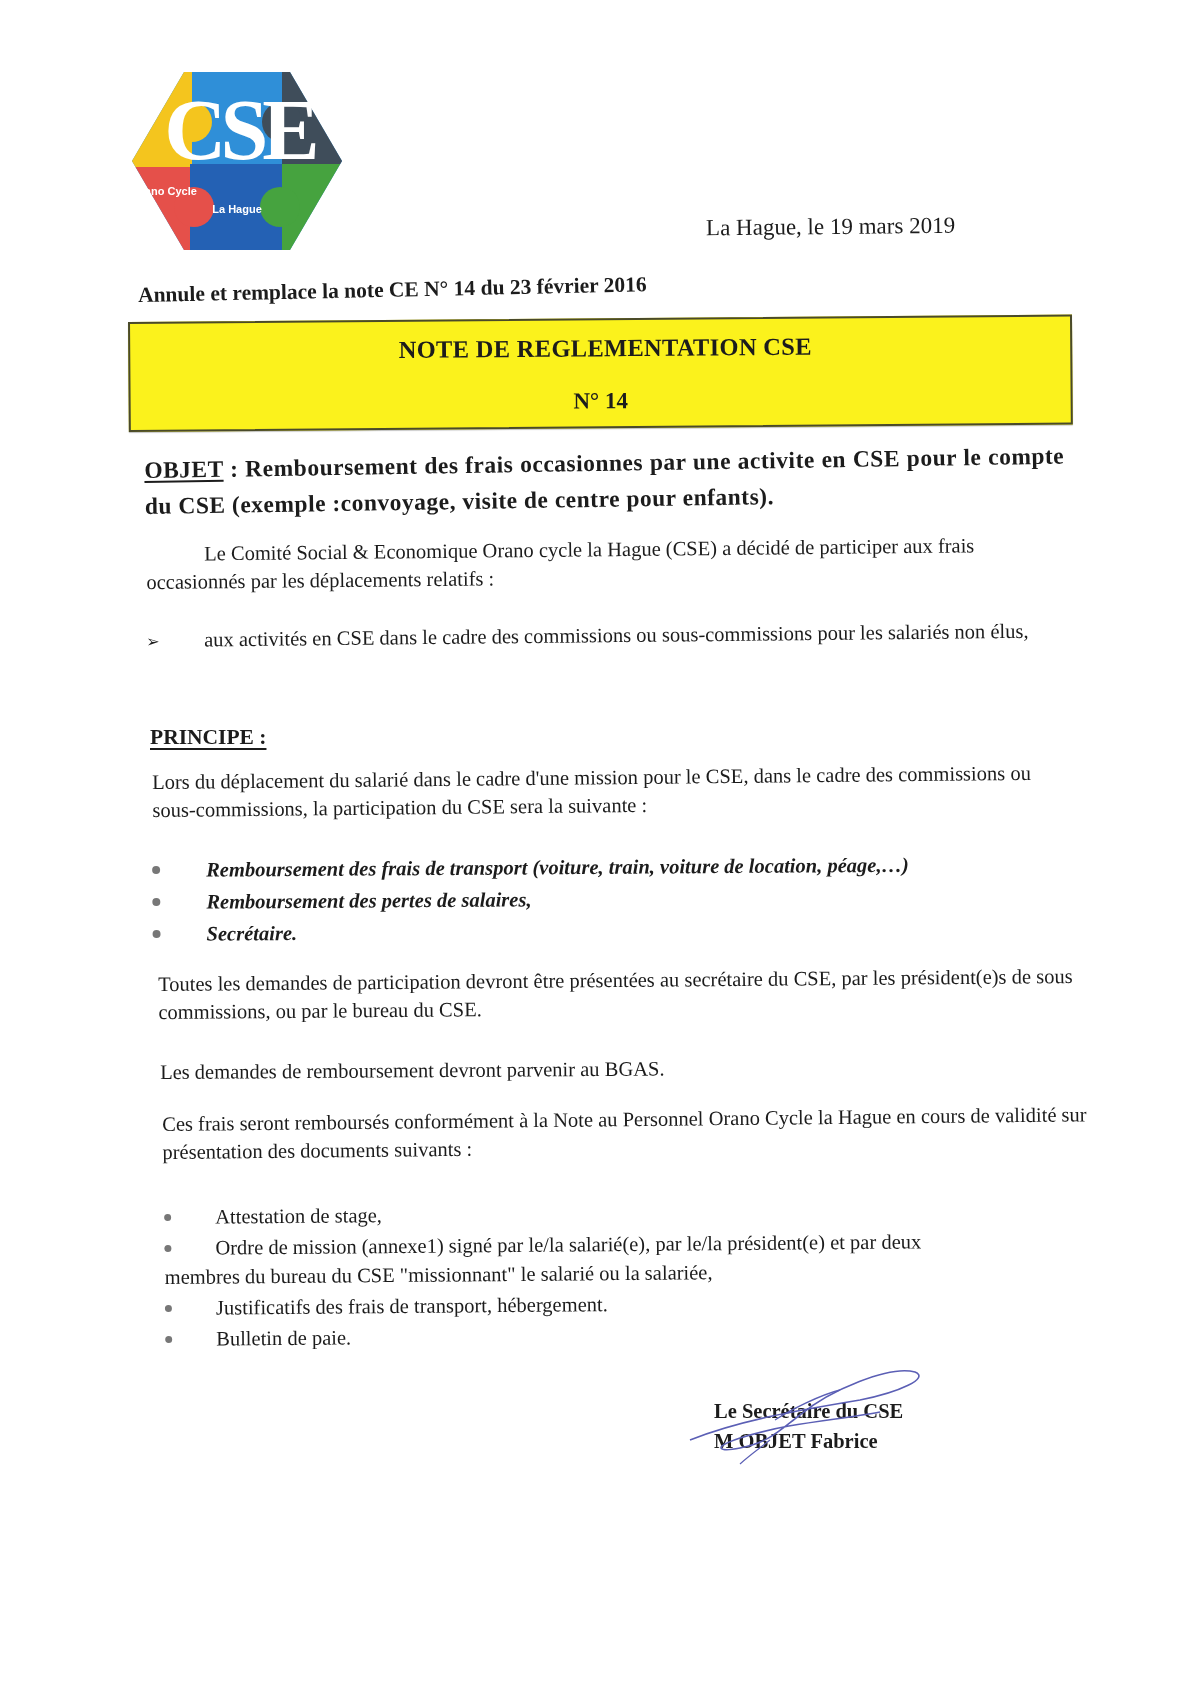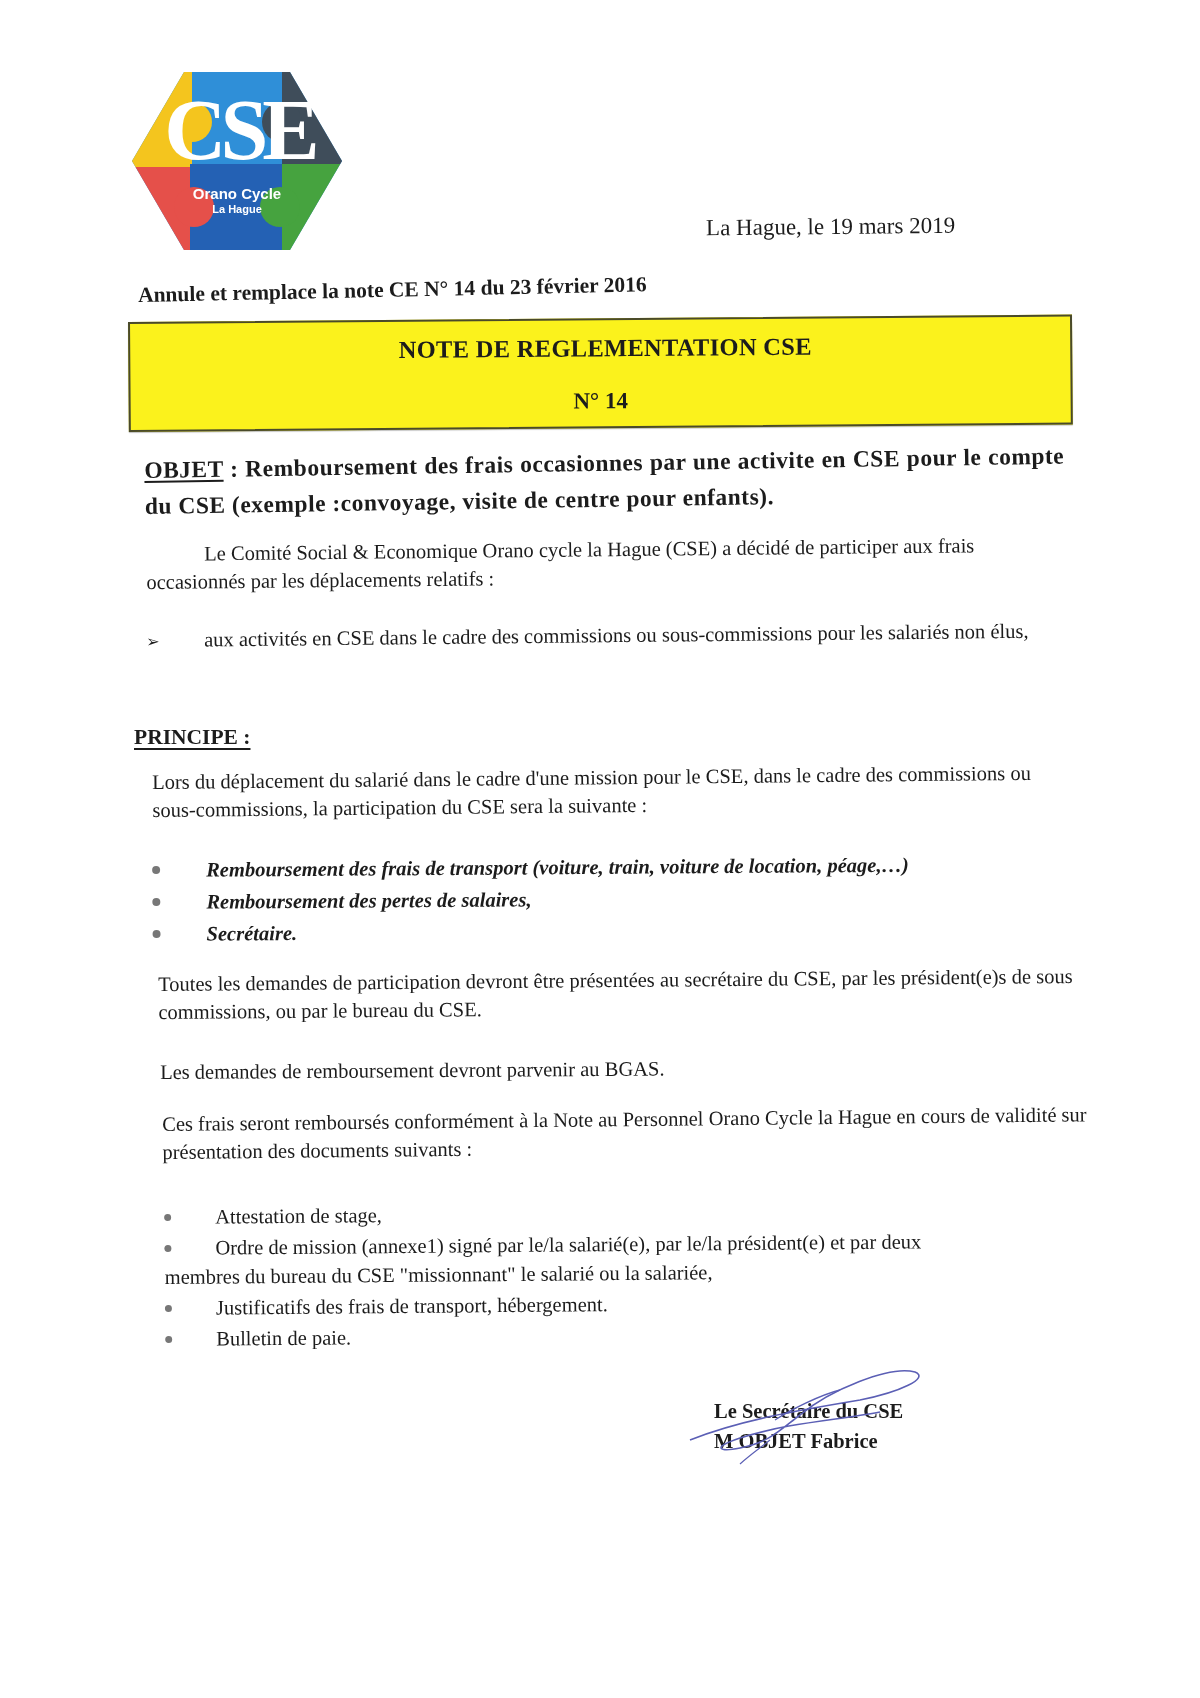--- a/index.html
+++ b/index.html
@@ -29,21 +29,21 @@
   .objet { left: 144px; top: 452px; width: 920px; font-size: 23.5px; font-weight: bold; line-height: 36px; letter-spacing: 0.5px; text-align: justify; transform: rotate(-0.9deg); transform-origin: left top; }
   .objet .lbl { text-decoration: underline; text-underline-offset: 3px; }
 
   .p { font-size: 20.5px; line-height: 28px; }
   .intro { left: 146px; top: 540px; width: 922px; transform: rotate(-0.6deg); transform-origin: left top; }
   .intro .ind { display: inline-block; width: 58px; }
 
   .arrow-item { left: 146px; top: 626px; width: 920px; transform: rotate(-0.6deg); transform-origin: left top; }
   .arrow-item .arr { display: inline-block; width: 58px; font-size: 16px; }
 
-  .principe { left: 134px; top: 725px; font-size: 21.5px; font-weight: bold; text-decoration: underline; text-underline-offset: 4px; }
+  .principe { left: 150px; top: 725px; font-size: 21.5px; font-weight: bold; text-decoration: underline; text-underline-offset: 4px; }
 
   .lors { left: 152px; top: 768px; width: 920px; transform: rotate(-0.6deg); transform-origin: left top; }
 
   .ilist { left: 152px; top: 854px; width: 920px; transform: rotate(-0.4deg); transform-origin: left top; }
   .ilist .row { display: flex; align-items: center; height: 32px; font-style: italic; font-weight: bold; font-size: 20.5px; }
   .bullet { width: 8px; height: 8px; border-radius: 50%; background: #777; display: inline-block; margin-right: 46px; flex: none; }
 
   .toutes { left: 158px; top: 970px; width: 920px; transform: rotate(-0.5deg); transform-origin: left top; }
   .lesdem { left: 160px; top: 1058px; transform: rotate(-0.4deg); transform-origin: left top; }
   .ces { left: 162px; top: 1110px; width: 926px; transform: rotate(-0.6deg); transform-origin: left top; }
@@ -73,21 +73,21 @@
       <polygon points="0,95 62,95 62,178 0,178" fill="#e5504a"></polygon>
       <polygon points="148,92 210,92 210,178 148,178" fill="#46a33f"></polygon>
       <rect x="58" y="92" width="92" height="86" fill="#2461b4"></rect>
       <circle cx="60" cy="50" r="20" fill="#f4c51e"></circle>
       <circle cx="150" cy="50" r="20" fill="#3f4d5a"></circle>
       <circle cx="62" cy="135" r="20" fill="#e5504a"></circle>
       <circle cx="148" cy="135" r="20" fill="#46a33f"></circle>
     </g>
   </svg>
   <div class="abs" style="left:22px;top:10px;width:170px;text-align:center;font-family:'Liberation Serif',serif;font-size:86px;font-weight:bold;color:#ffffff;letter-spacing:-6px;line-height:96px;">CSE</div>
-  <div class="abs" style="left:0;top:113px;width:210px;text-align:center;font-family:'Liberation Sans',sans-serif;font-size:15px;font-weight:bold;color:#ffffff;">Orano Cycle</div>
+  <div class="abs" style="left:0;top:113px;width:210px;text-align:left;font-family:'Liberation Sans',sans-serif;font-size:11px;font-weight:bold;color:#ffffff;">Orano Cycle</div>
   <div class="abs" style="left:0;top:131px;width:210px;text-align:center;font-family:'Liberation Sans',sans-serif;font-size:11px;font-weight:bold;color:#ffffff;">La Hague</div>
 </div>
 
 <div class="abs date">La Hague, le 19 mars 2019</div>
 <div class="abs annule">Annule et remplace la note CE N° 14  du 23 février 2016</div>
 
 <div class="abs titlebox">
   <div class="t1">NOTE DE REGLEMENTATION CSE</div>
   <div class="t2">N° 14</div>
 </div>

